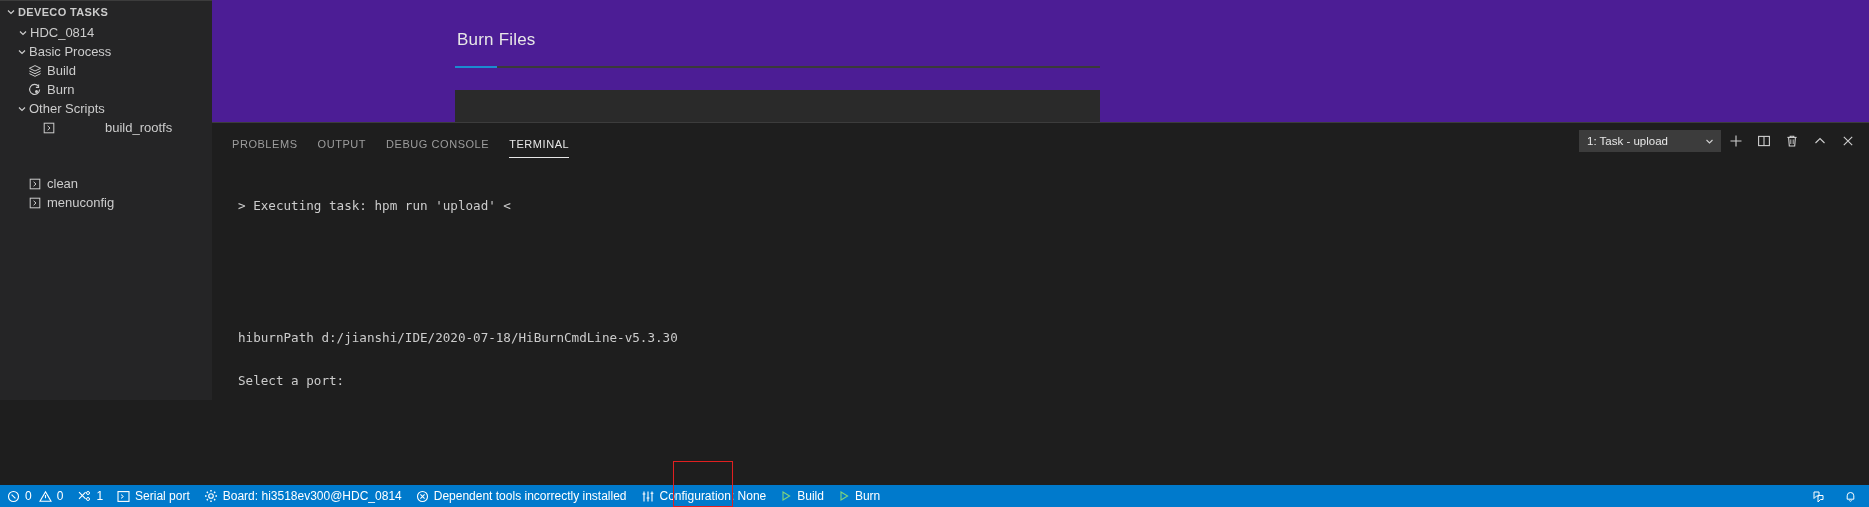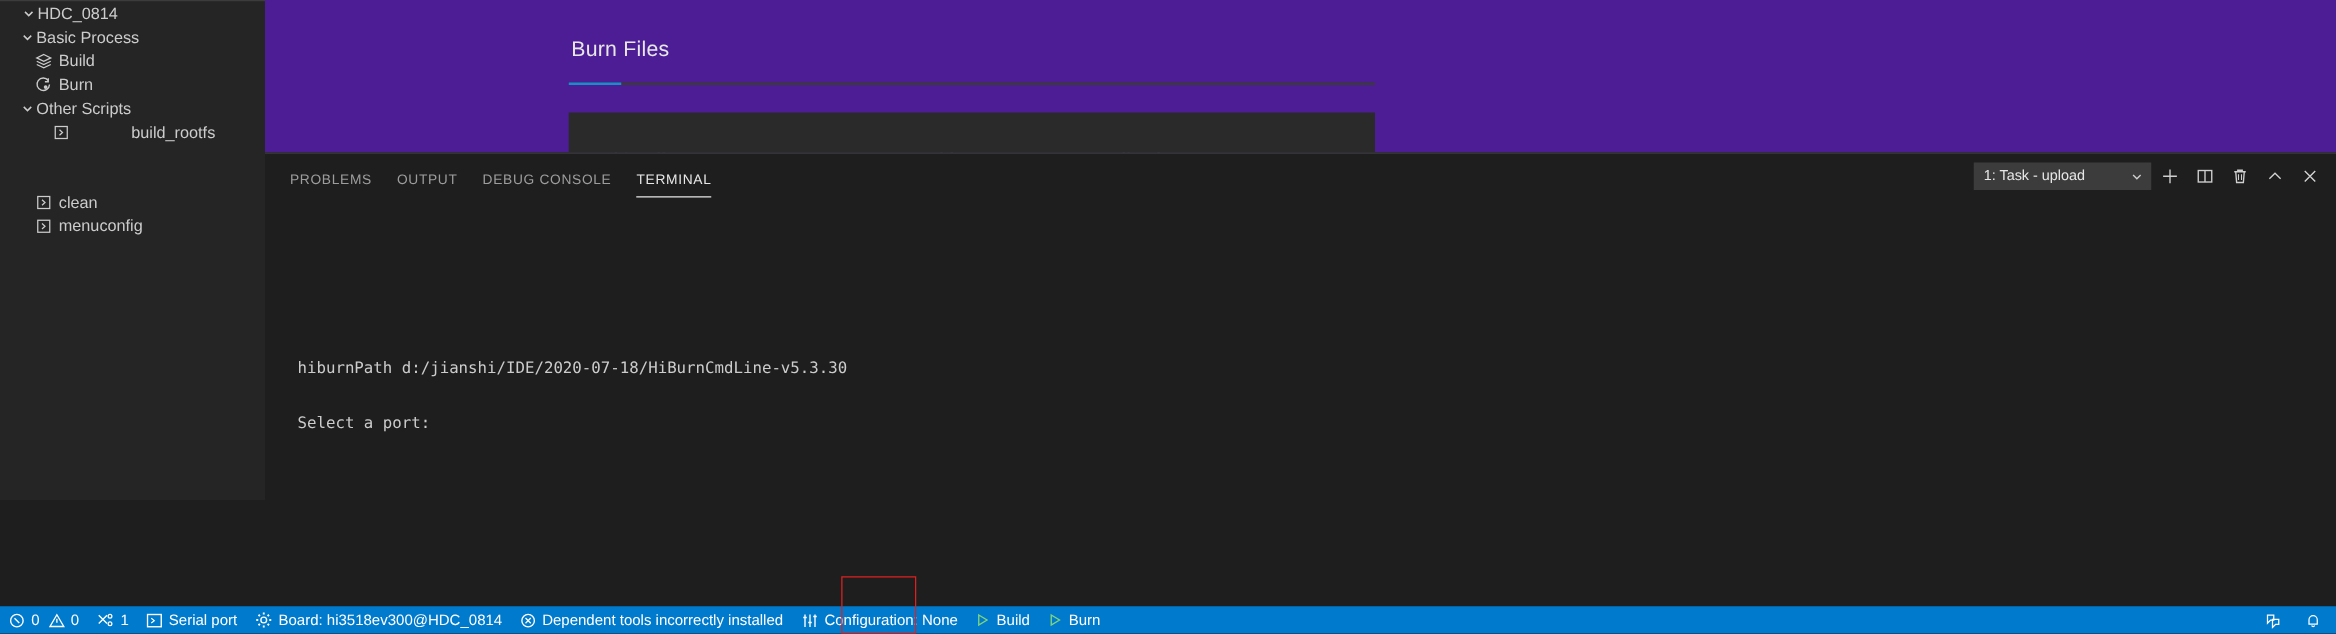--- a/index.html
+++ b/index.html
@@ -153,20 +153,28 @@
   }
 </style>
 </head>
 <body>
 
 <div id="app">
 
   <div id="activity-sliver"></div>
 
   <div id="sidebar">
+    <div class="section-header">
+      <span class="twisty">
+        <svg width="10" height="10" viewBox="0 0 10 10">
+            <path d="M2 3.5 L5 6.5 L8 3.5" fill="none" stroke="currentColor" stroke-width="1.2"></path>
+          </svg>
+      </span>
+      <span>DEVECO TASKS</span>
+    </div>
     <div id="tree">
         <div class="tree-row" style="padding-left: 16px;">
           <span class="twisty">
             <svg width="10" height="10" viewBox="0 0 10 10">
               <path d="M2 3.5 L5 6.5 L8 3.5" fill="none" stroke="currentColor" stroke-width="1.2"></path>
             </svg>
           </span>
           <span class="tlabel">HDC_0814</span>
         </div>
         <div class="tree-row" style="padding-left: 15px;">
@@ -295,20 +303,21 @@
           </svg>
       </div>
       <div class="pbtn">
         <svg width="14" height="14" viewBox="0 0 14 14">
             <path d="M2.8 2.8 L11.2 11.2 M11.2 2.8 L2.8 11.2" stroke="currentColor" stroke-width="1.1" fill="none"></path>
           </svg>
       </div>
     </div>
 
     <div id="terminal">
+      <div class="t-line">&gt; Executing task: hpm run 'upload' &lt;</div>
       <div class="t-blank">&nbsp;</div>
       <div class="t-blank">&nbsp;</div>
       <div class="t-line">hiburnPath d:/jianshi/IDE/2020-07-18/HiBurnCmdLine-v5.3.30</div>
       <div class="t-line">Select a port:</div>
       
       
       
     </div>
   </div>
 

